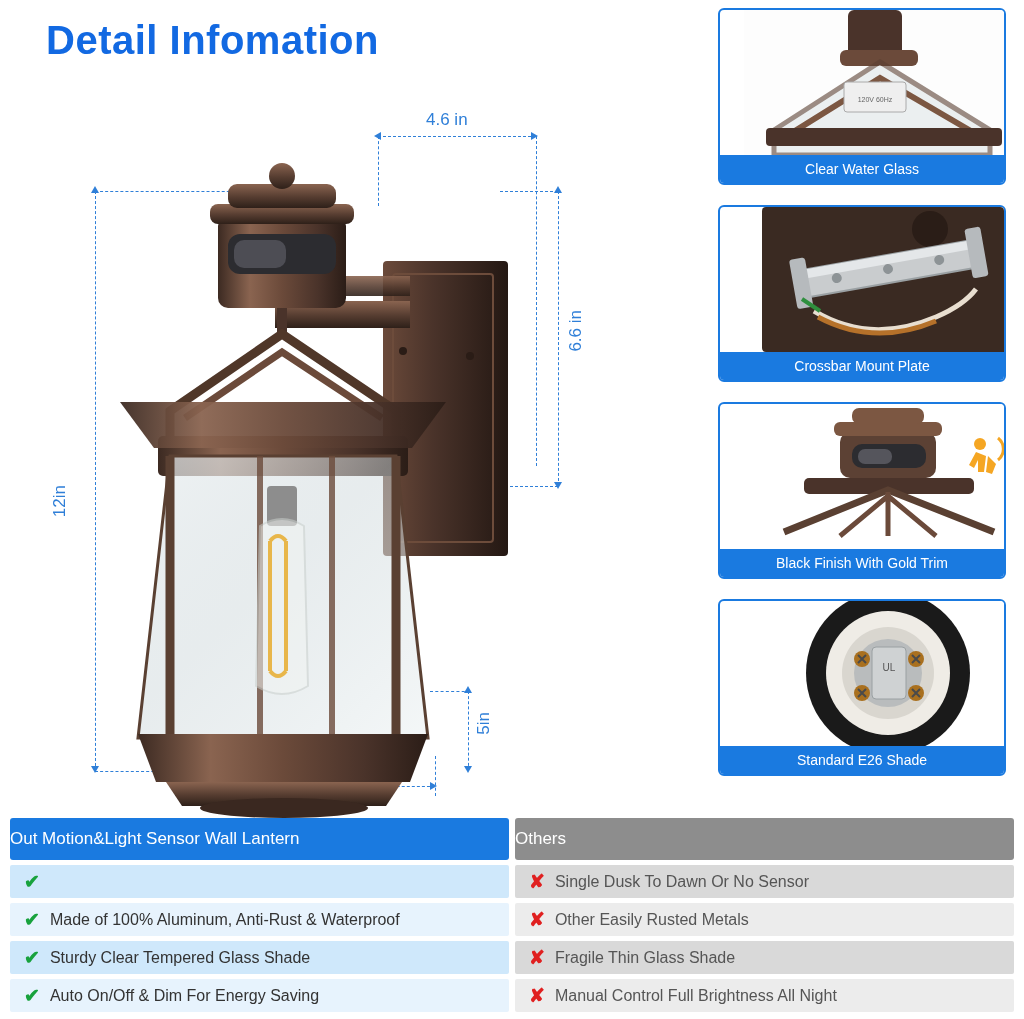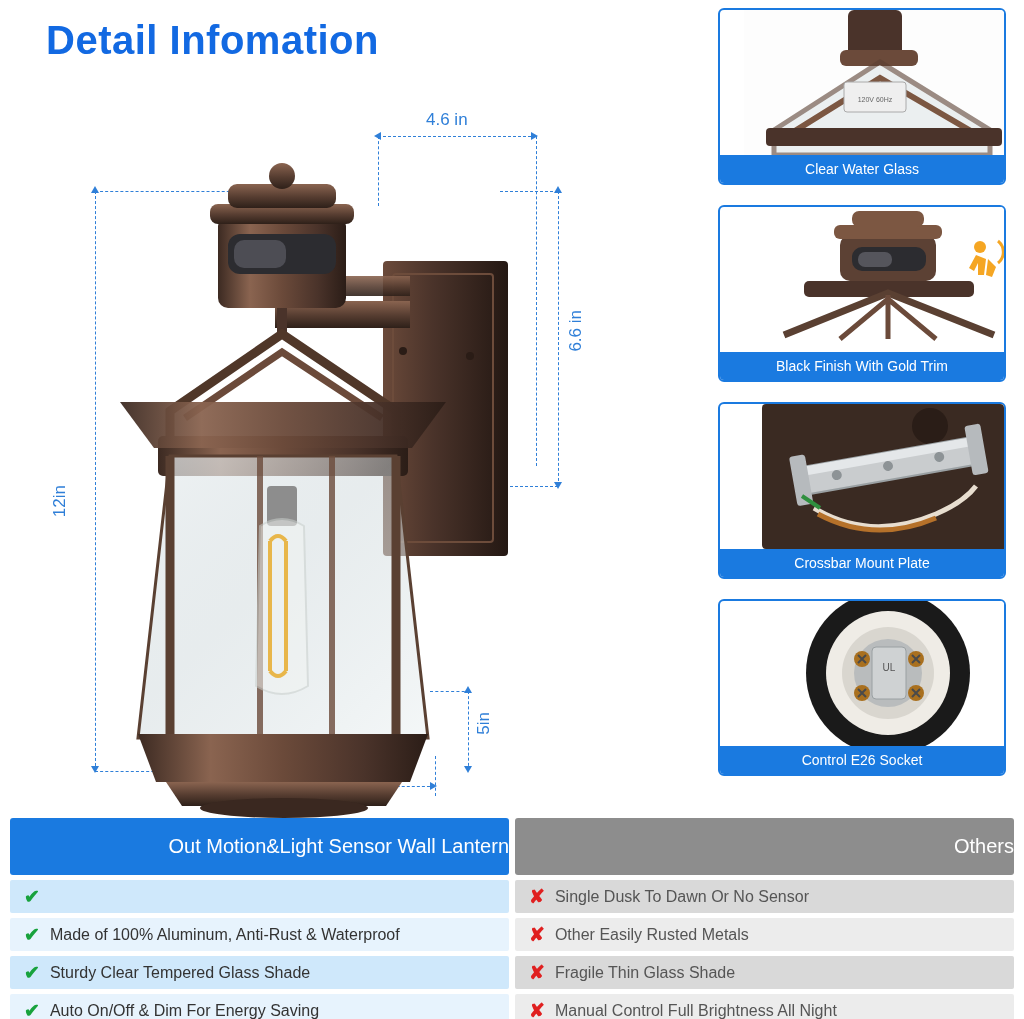--- a/index.html
+++ b/index.html
@@ -44,21 +44,21 @@
   .card-photo{position:relative;width:100%;height:145px;overflow:hidden;padding-left:24px;}
   .card-caption{
     background:#1a7ae0;color:#fff;font-size:14px;text-align:center;
     padding:6px 2px;font-weight:normal;
   }
 
   
   .compare{position:absolute;left:10px;top:818px;width:1004px;}
   .cmp-head{display:flex;gap:6px;}
   .cmp-head-cell{
-    flex:1;color:#fff;font-size:20px;text-align:right;padding:17px 0;border-radius:3px;
+    flex:1;color:#fff;font-size:17px;text-align:left;padding:11px 0;border-radius:3px;
   }
   .cmp-head-left{background:#1a7ae0;}
   .cmp-head-right{background:#8d8d8d;}
   .cmp-row{display:flex;gap:6px;margin-top:5px;}
   .cmp-cell{
     flex:1;display:flex;align-items:center;gap:10px;
     padding:7px 14px;font-size:16px;color:#333;border-radius:2px;
   }
   .cmp-cell.left{background:#cfe8fb;}
   .cmp-cell.left.alt{background:#e7f3fd;}
@@ -195,63 +195,63 @@
           <text x="131" y="92" font-size="7" fill="#666" text-anchor="middle" font-family="sans-serif">120V 60Hz</text>
         </svg>
       </div>
       <div class="card-caption">Clear Water Glass</div>
     </div>
 
     <div class="card">
       <div class="card-photo">
         <svg width="288" height="145" viewBox="0 0 288 145" xmlns="http://www.w3.org/2000/svg">
           <rect width="288" height="145" fill="#ffffff"></rect>
+          <rect x="18" y="0" width="252" height="145" rx="4" fill="#3a2a22"></rect>
+          <circle cx="186" cy="22" r="18" fill="#2a1d17"></circle>
+          <g transform="rotate(-10 144 62)">
+            <rect x="54" y="48" width="182" height="28" rx="4" fill="#c9ccce" stroke="#9aa0a3" stroke-width="2"></rect>
+            <rect x="54" y="48" width="182" height="9" fill="#e4e7e9"></rect>
+            <circle cx="92" cy="62" r="5" fill="#8d9396"></circle>
+            <circle cx="144" cy="62" r="5" fill="#8d9396"></circle>
+            <circle cx="196" cy="62" r="5" fill="#8d9396"></circle>
+            <rect x="48" y="36" width="16" height="50" rx="3" fill="#b6babd"></rect>
+            <rect x="226" y="36" width="16" height="50" rx="3" fill="#b6babd"></rect>
+          </g>
+          <path d="M70 104 q56 34 122 6 q28 -12 40 -28" stroke="#e8ded0" stroke-width="5" fill="none"></path>
+          <path d="M74 110 q56 30 118 4" stroke="#b5712a" stroke-width="5" fill="none"></path>
+          <path d="M58 92 l18 12" stroke="#2f8f3e" stroke-width="4"></path>
+        </svg>
+      </div>
+      <div class="card-caption">Crossbar Mount Plate</div>
+    </div>
+
+    <div class="card">
+      <div class="card-photo">
+        <svg width="288" height="145" viewBox="0 0 288 145" xmlns="http://www.w3.org/2000/svg">
+          <rect width="288" height="145" fill="#ffffff"></rect>
           <rect x="96" y="28" width="96" height="46" rx="10" fill="#5c4134"></rect>
           <rect x="108" y="40" width="74" height="24" rx="10" fill="#2c2c30"></rect>
           <rect x="114" y="45" width="34" height="15" rx="7" fill="#55555c"></rect>
           <rect x="90" y="18" width="108" height="14" rx="6" fill="#7c5742"></rect>
           <rect x="108" y="4" width="72" height="16" rx="7" fill="#7c5742"></rect>
           <rect x="60" y="74" width="170" height="16" rx="5" fill="#4a332a"></rect>
           <path d="M40 128 L144 86 L250 128" fill="none" stroke="#5a4032" stroke-width="7"></path>
           <path d="M144 88 L144 132 M96 132 L144 92 M192 132 L144 92" stroke="#6b4a3a" stroke-width="5" fill="none"></path>
           <g fill="#f5a623">
             <circle cx="236" cy="40" r="6"></circle>
             <path d="M232 48 l10 4 l-2 16 l-6 0 l0 -12 l-4 8 l-5 -3 Z"></path>
             <path d="M244 52 l8 8 l-4 10 l-6 -2 Z"></path>
           </g>
           <g stroke="#f5a623" stroke-width="3" fill="none">
             <path d="M254 34 a14 14 0 0 1 0 22"></path>
             <path d="M262 26 a24 24 0 0 1 0 38"></path>
           </g>
         </svg>
       </div>
       <div class="card-caption">Black Finish With Gold Trim</div>
-    </div>
-
-    <div class="card">
-      <div class="card-photo">
-        <svg width="288" height="145" viewBox="0 0 288 145" xmlns="http://www.w3.org/2000/svg">
-          <rect width="288" height="145" fill="#ffffff"></rect>
-          <rect x="18" y="0" width="252" height="145" rx="4" fill="#3a2a22"></rect>
-          <circle cx="186" cy="22" r="18" fill="#2a1d17"></circle>
-          <g transform="rotate(-10 144 62)">
-            <rect x="54" y="48" width="182" height="28" rx="4" fill="#c9ccce" stroke="#9aa0a3" stroke-width="2"></rect>
-            <rect x="54" y="48" width="182" height="9" fill="#e4e7e9"></rect>
-            <circle cx="92" cy="62" r="5" fill="#8d9396"></circle>
-            <circle cx="144" cy="62" r="5" fill="#8d9396"></circle>
-            <circle cx="196" cy="62" r="5" fill="#8d9396"></circle>
-            <rect x="48" y="36" width="16" height="50" rx="3" fill="#b6babd"></rect>
-            <rect x="226" y="36" width="16" height="50" rx="3" fill="#b6babd"></rect>
-          </g>
-          <path d="M70 104 q56 34 122 6 q28 -12 40 -28" stroke="#e8ded0" stroke-width="5" fill="none"></path>
-          <path d="M74 110 q56 30 118 4" stroke="#b5712a" stroke-width="5" fill="none"></path>
-          <path d="M58 92 l18 12" stroke="#2f8f3e" stroke-width="4"></path>
-        </svg>
-      </div>
-      <div class="card-caption">Crossbar Mount Plate</div>
     </div>
 
     <div class="card">
       <div class="card-photo">
         <svg width="288" height="145" viewBox="0 0 288 145" xmlns="http://www.w3.org/2000/svg">
           <rect width="288" height="145" fill="#ffffff"></rect>
           <circle cx="144" cy="72" r="82" fill="#1a1a1a"></circle>
           <circle cx="144" cy="72" r="62" fill="#efece6"></circle>
           <circle cx="144" cy="72" r="46" fill="#d9d6cf"></circle>
           <circle cx="144" cy="72" r="34" fill="#b9bcbd"></circle>
@@ -264,21 +264,21 @@
             <circle cx="172" cy="92" r="8"></circle>
           </g>
           <g stroke="#4a4a4a" stroke-width="2">
             <path d="M114 54 l8 8 M122 54 l-8 8"></path>
             <path d="M168 54 l8 8 M176 54 l-8 8"></path>
             <path d="M114 88 l8 8 M122 88 l-8 8"></path>
             <path d="M168 88 l8 8 M176 88 l-8 8"></path>
           </g>
         </svg>
       </div>
-      <div class="card-caption">Control E26 Socket</div>
+      <div class="card-caption">Standard E26 Shade</div>
     </div>
 
   </div>
 
   <div class="compare">
     <div class="cmp-head">
       <div class="cmp-head-cell cmp-head-left">Out Motion&amp;Light Sensor Wall Lantern</div>
       <div class="cmp-head-cell cmp-head-right">Others</div>
     </div>
 

